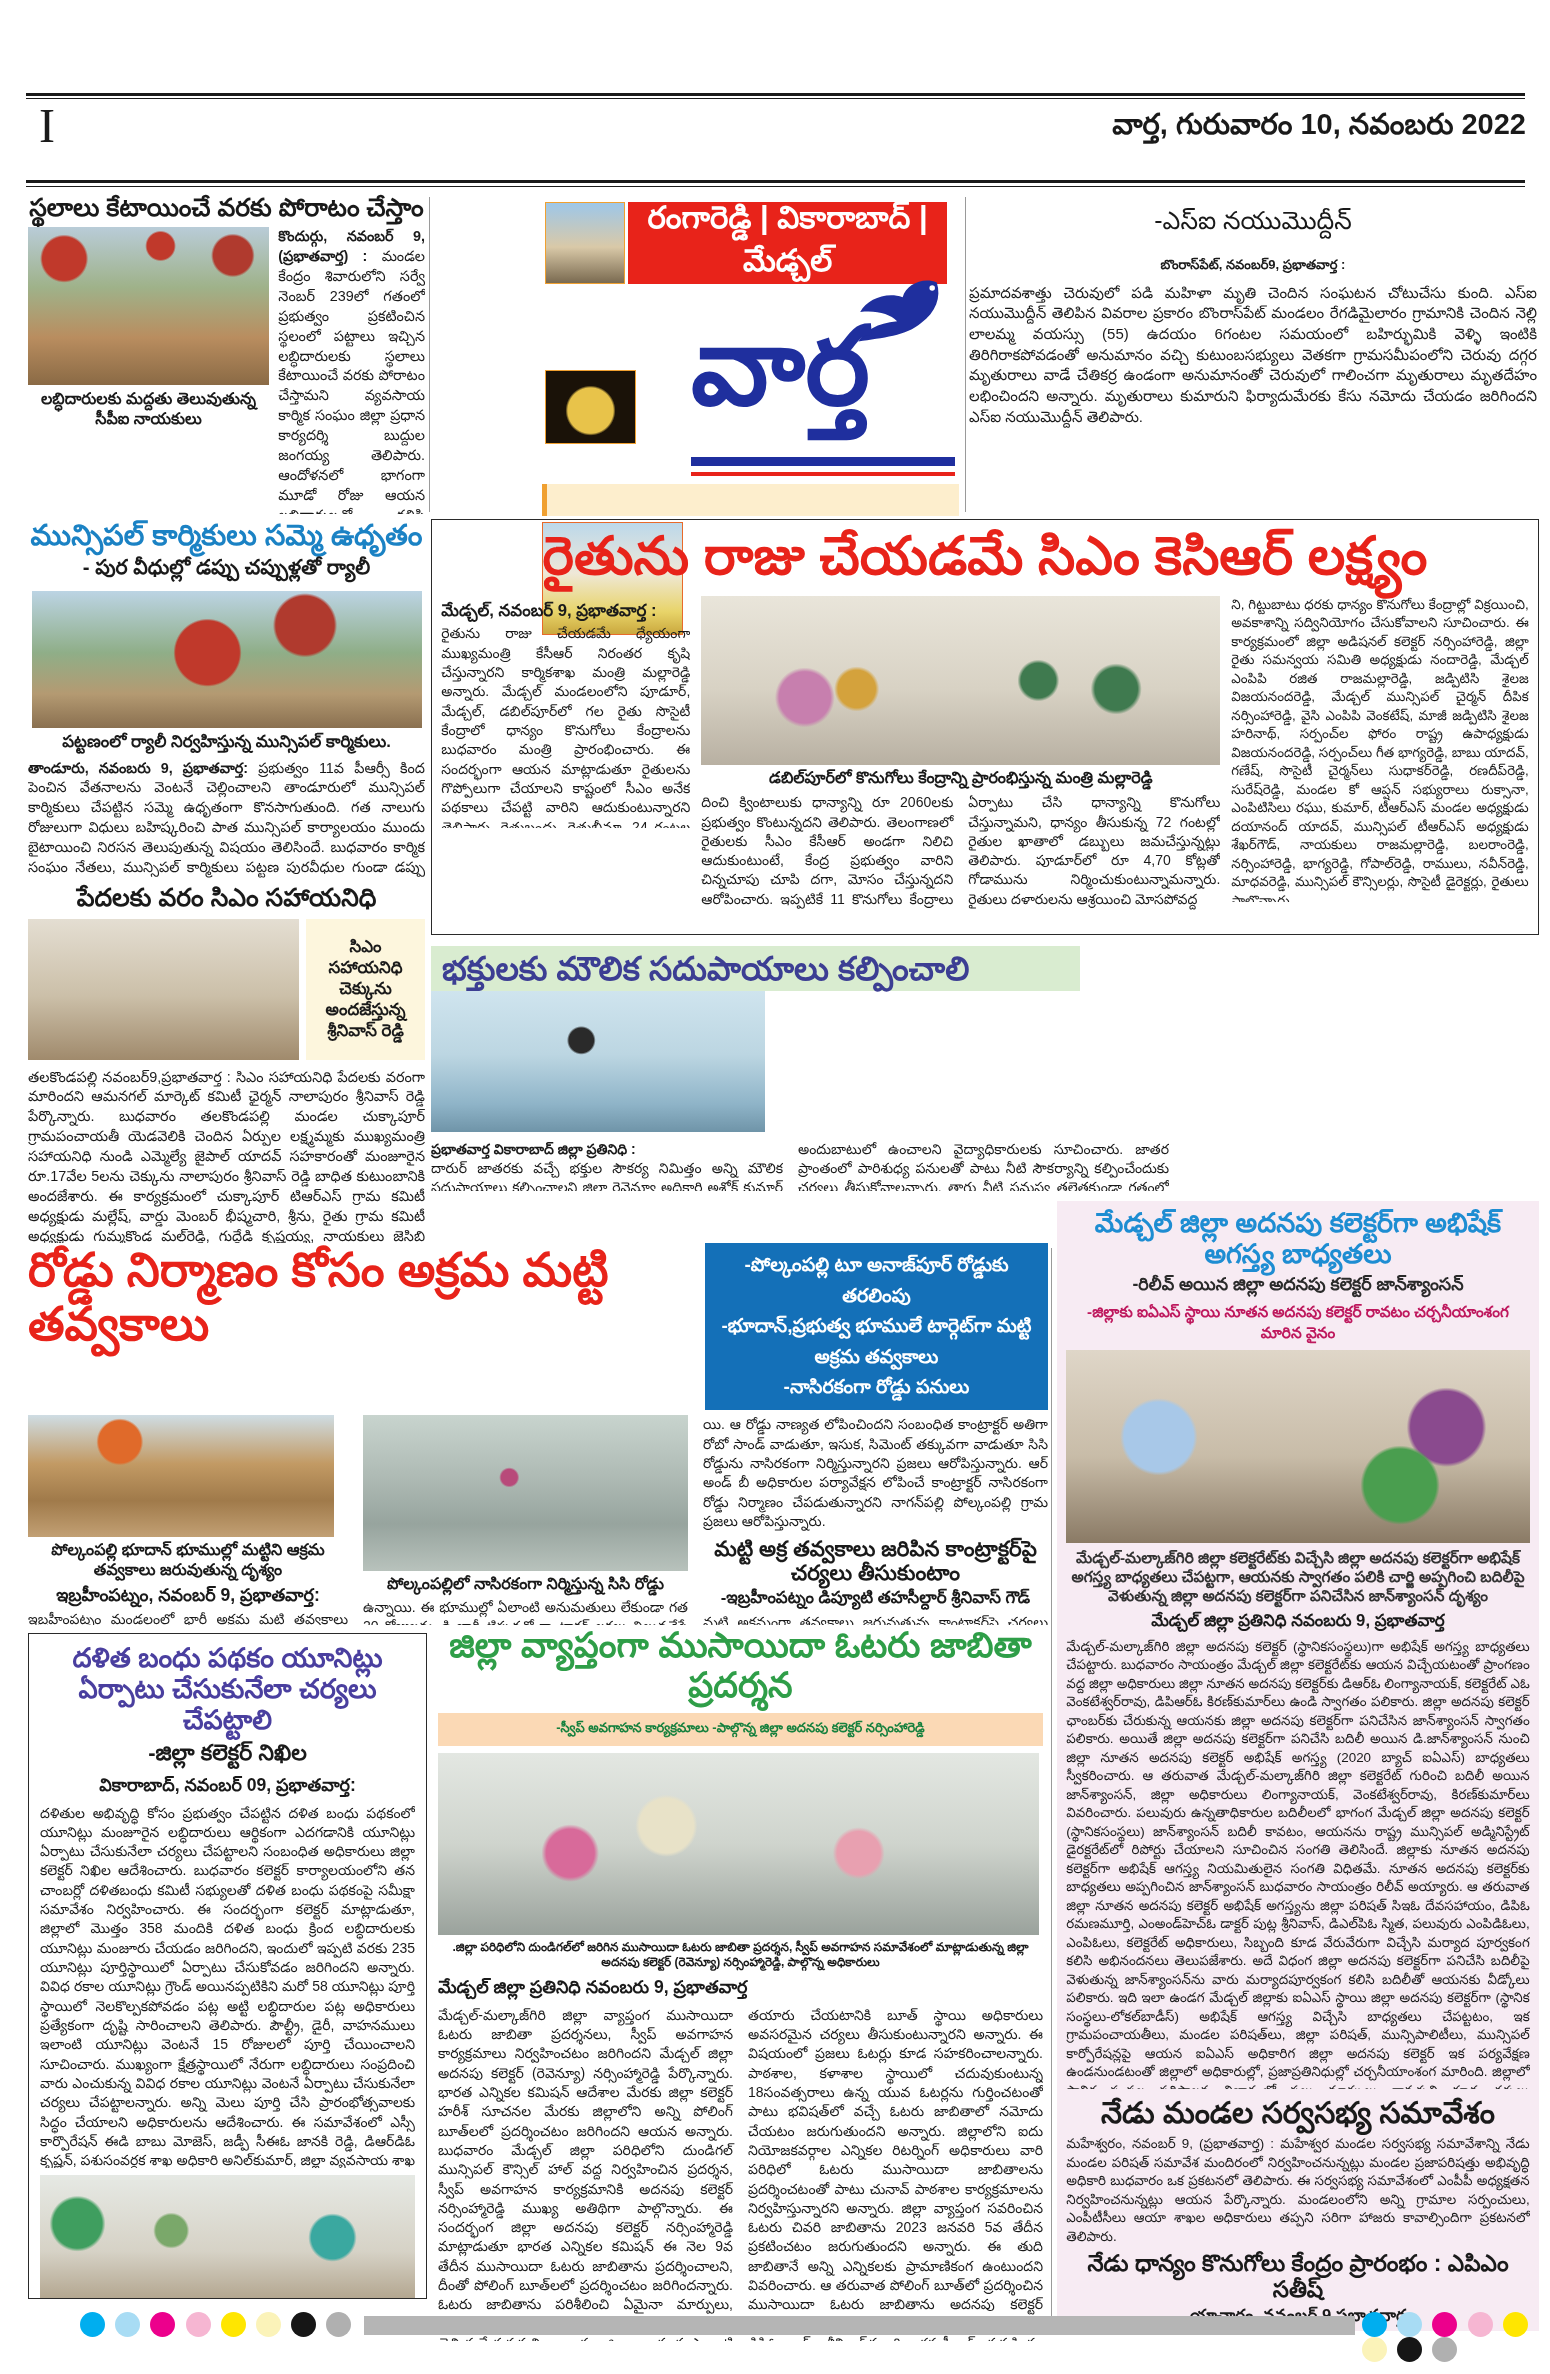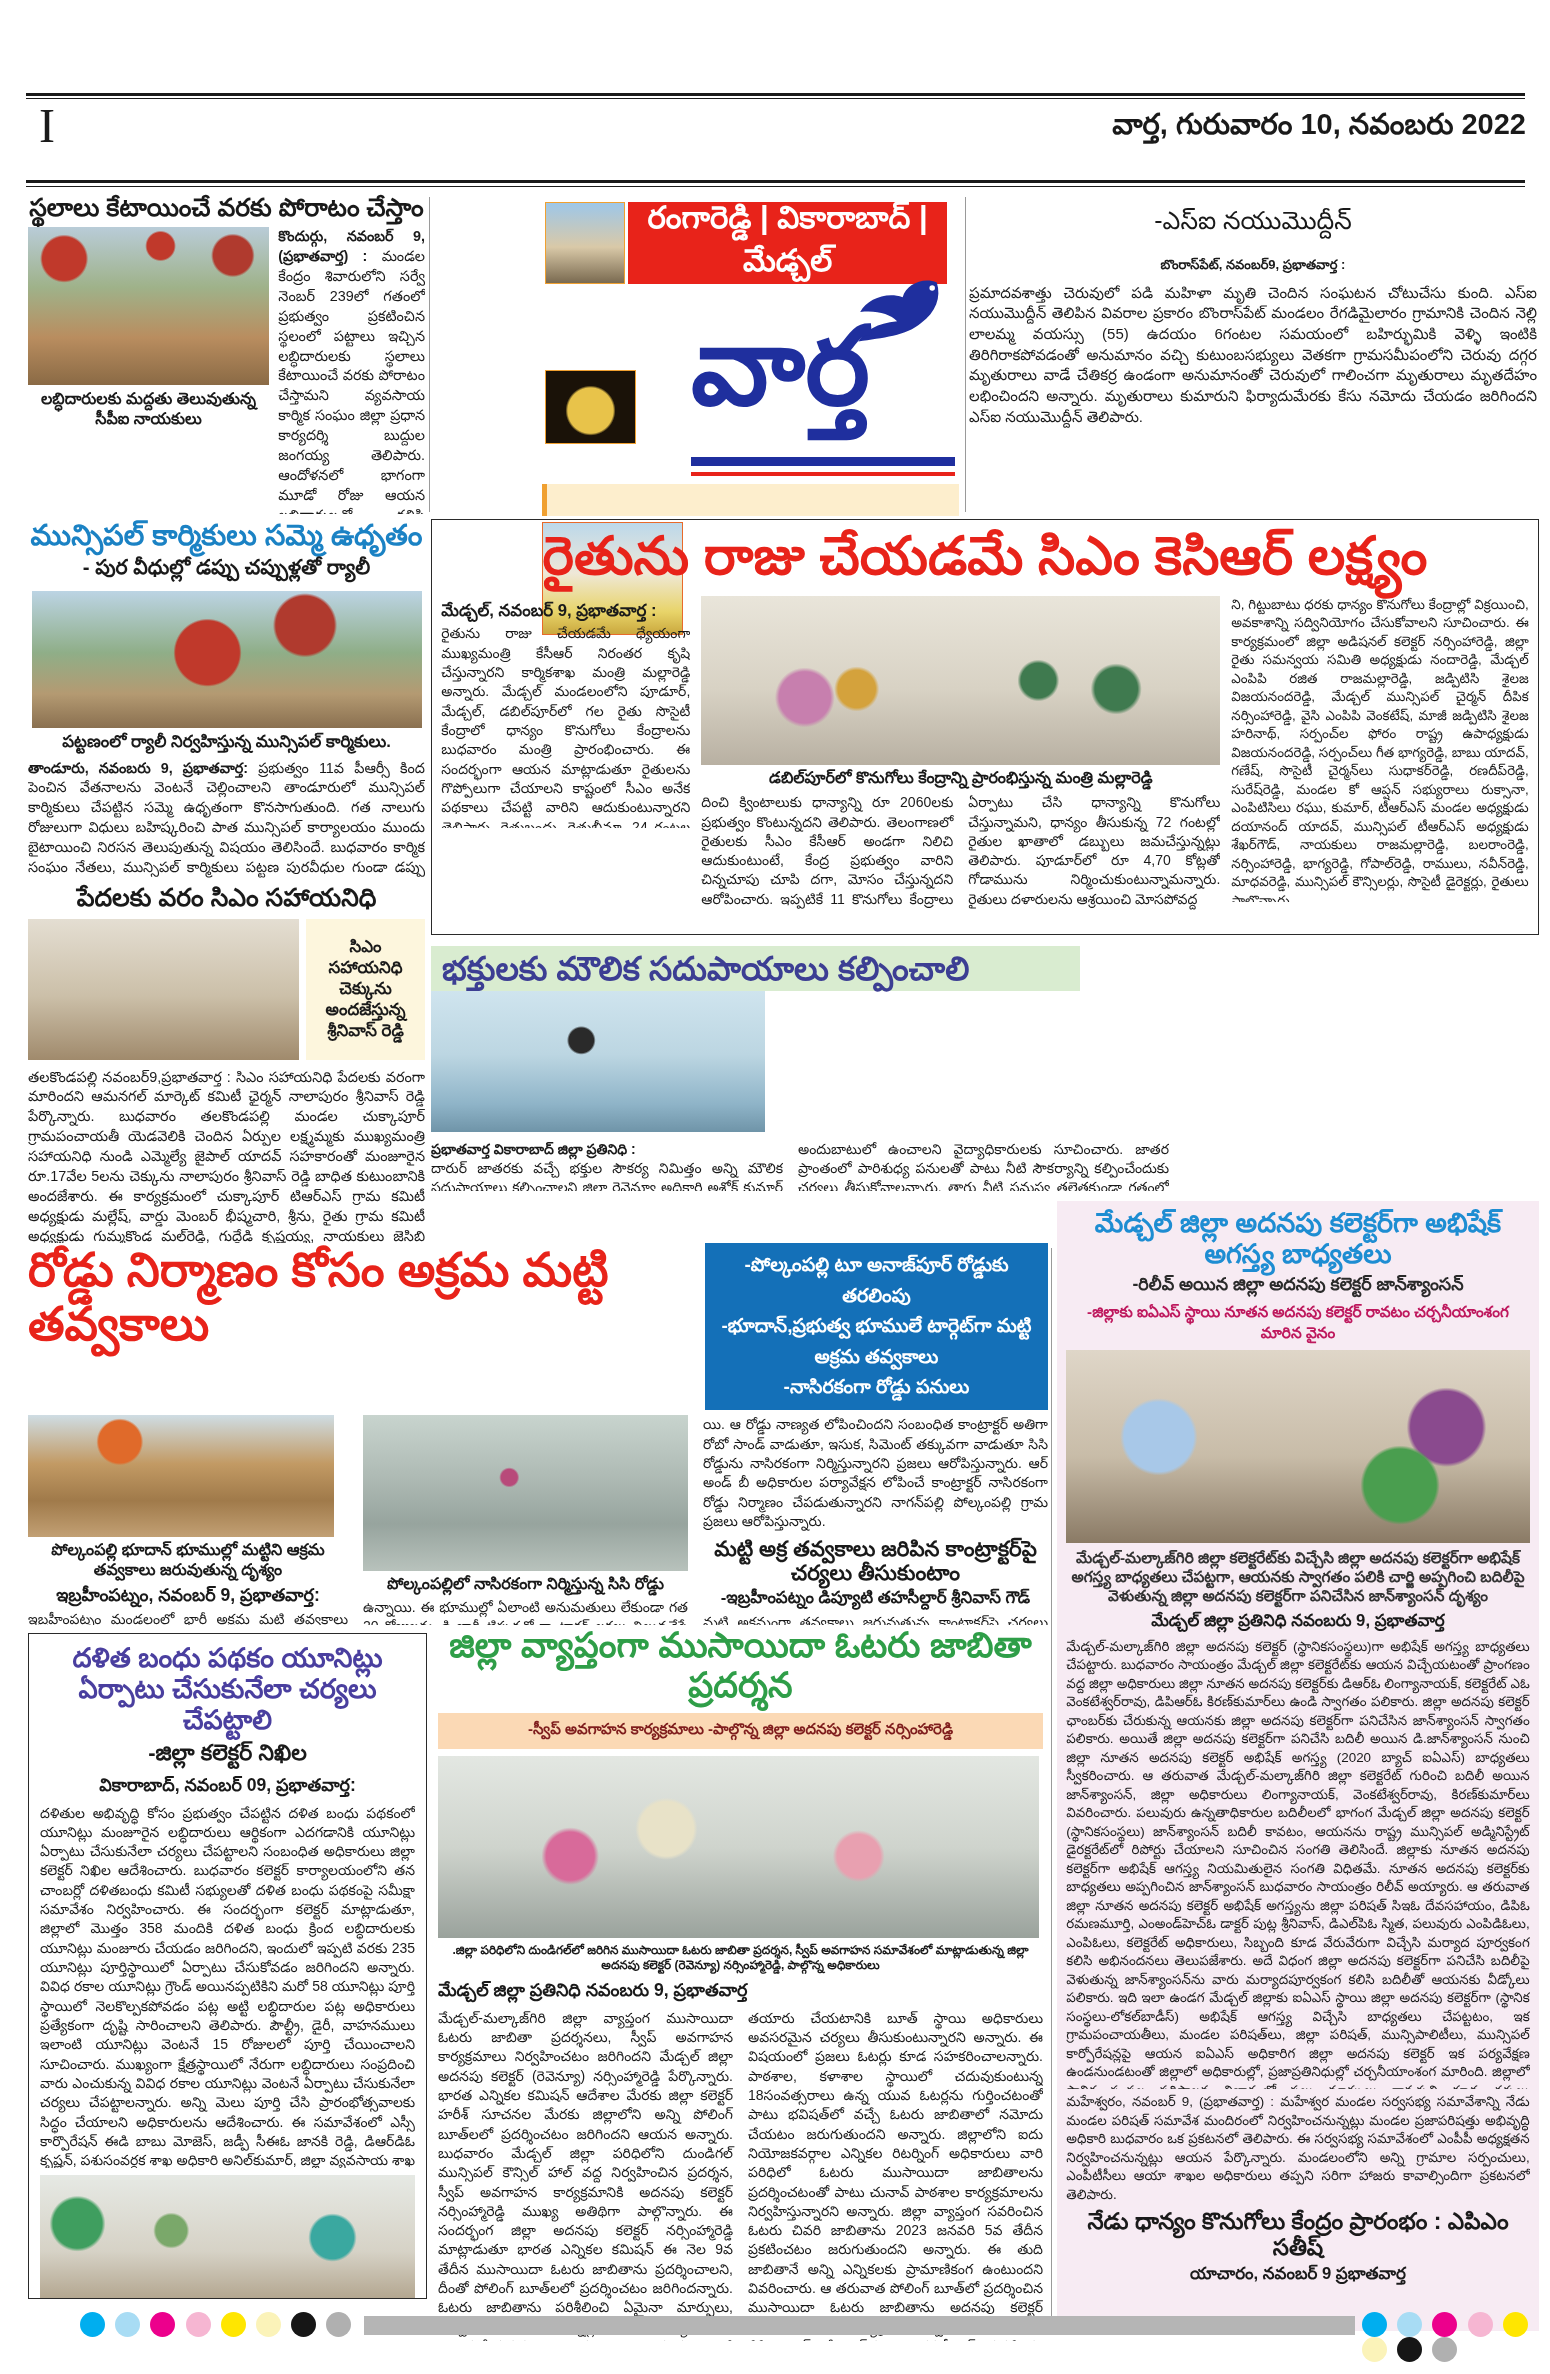--- a/index.html
+++ b/index.html
@@ -190,21 +190,21 @@
     <div class="photo" style="width:375px;height:139px;margin-top:7.4px;background:
          radial-gradient(circle at 10% 35%, #3f9e5f 0 7%, transparent 8%),
          radial-gradient(circle at 35% 40%, #7aa86a 0 6%, transparent 7%),
          radial-gradient(circle at 78% 45%, #3aa8a0 0 7%, transparent 8%),
          linear-gradient(180deg,#e6e9e4 0%,#d6d2c6 55%,#a8987e 100%)"></div>
 
   </div>
 
   <div class="abs" style="left:438px;top:1625px;width:605px;height:716px;overflow:hidden">
     <h1 class="ctr" style="font-size:35px;color:#2f9e48">జిల్లా వ్యాప్తంగా ముసాయిదా ఓటరు జాబితా ప్రదర్శన</h1>
-    <div class="ctr b" style="background:#fbd9b5;color:#7f1d1d;font-size:15px;padding:7.4px 3.7px;margin-top:7.4px">-స్వీప్ అవగాహన కార్యక్రమాలు -పాల్గొన్న జిల్లా అదనపు కలెక్టర్ నర్సింహారెడ్డి</div>
+    <div class="ctr b" style="background:#fbd9b5;color:#15803d;font-size:13px;padding:7.4px 3.7px;margin-top:7.4px">-స్వీప్ అవగాహన కార్యక్రమాలు -పాల్గొన్న జిల్లా అదనపు కలెక్టర్ నర్సింహారెడ్డి</div>
     <div class="photo" style="width:601px;height:182px;margin-top:7.4px;background:
          radial-gradient(circle at 38% 40%, #e8e2c8 0 7%, transparent 8%),
          radial-gradient(circle at 22% 55%, #d86a9a 0 5%, transparent 6%),
          radial-gradient(circle at 70% 55%, #e8a0b0 0 5%, transparent 6%),
          linear-gradient(180deg,#e3e7e2 0%,#cfd4cd 50%,#9aa29c 100%)"></div>
     <div class="cap ctr" style="font-size:12px;margin-top:4.6px">.జిల్లా పరిధిలోని దుండిగల్‌లో జరిగిన ముసాయిదా ఓటరు జాబితా ప్రదర్శన, స్వీప్ అవగాహన సమావేశంలో మాట్లాడుతున్న జిల్లా అదనపు కలెక్టర్ (రెవెన్యూ) నర్సింహ్మారెడ్డి, పాల్గొన్న అధికారులు</div>
     <div class="b" style="font-size:17.6px;margin-top:7.4px">మేడ్చల్ జిల్లా ప్రతినిధి   నవంబరు 9, ప్రభాతవార్త</div>
     <p class="body-txt twocol" style="font-size:14px;margin-top:3.7px;height:375px">మేడ్చల్-మల్కాజ్‌గిరి జిల్లా వ్యాప్తంగ ముసాయిదా ఓటరు జాబితా ప్రదర్శనలు, స్వీప్ అవగాహన కార్యక్రమాలు నిర్వహించటం జరిగిందని మేడ్చల్ జిల్లా అదనపు కలెక్టర్ (రెవెన్యూ) నర్సింహ్మారెడ్డి పేర్కొన్నారు. భారత ఎన్నికల కమిషన్ ఆదేశాల మేరకు జిల్లా కలెక్టర్ హరీశ్ సూచనల మేరకు జిల్లాలోని అన్ని పోలింగ్ బూత్‌లలో ప్రదర్శించటం జరిగిందని ఆయన అన్నారు. బుధవారం మేడ్చల్ జిల్లా పరిధిలోని దుండిగల్ మున్సిపల్ కౌన్సిల్ హాల్ వద్ద నిర్వహించిన ప్రదర్శన, స్వీప్ అవగాహన కార్యక్రమానికి అదనపు కలెక్టర్ నర్సింహ్మారెడ్డి ముఖ్య అతిథిగా పాల్గొన్నారు. ఈ సందర్భంగ జిల్లా అదనపు కలెక్టర్ నర్సింహ్మారెడ్డి మాట్లాడుతూ భారత ఎన్నికల కమిషన్ ఈ నెల 9వ తేదీన ముసాయిదా ఓటరు జాబితాను ప్రదర్శించాలని, దీంతో పోలింగ్ బూత్‌లలో ప్రదర్శించటం జరిగిందన్నారు. ఓటరు జాబితాను పరిశీలించి ఏమైనా మార్పులు, చేర్పులు తదితరాలు ఉన్నట్లు అయితే అభ్యంతరాలు తెలియజేయవచ్చని అన్నారు. జిల్లా వ్యాప్తంగ ఎలాంటి తప్పులు లేకుండ ఉండేలా మంచి ఓటరు జాబితా తయారు చేయటానికి బూత్ స్థాయి అధికారులు అవసరమైన చర్యలు తీసుకుంటున్నారని అన్నారు. ఈ విషయంలో ప్రజలు ఓటర్లు కూడ సహకరించాలన్నారు. పాఠశాల, కళాశాల స్థాయిలో చదువుకుంటున్న 18సంవత్సరాలు ఉన్న యువ ఓటర్లను గుర్తించటంతో పాటు భవిషత్‌లో వచ్చే ఓటరు జాబితాలో నమోదు చేయటం జరుగుతుందని అన్నారు. జిల్లాలోని ఐదు నియోజకవర్గాల ఎన్నికల రిటర్నింగ్ అధికారులు వారి పరిధిలో ఓటరు ముసాయిదా జాబితాలను ప్రదర్శించటంతో పాటు చునావ్ పాఠశాల కార్యక్రమాలను నిర్వహిస్తున్నారని అన్నారు. జిల్లా వ్యాప్తంగ సవరించిన ఓటరు చివరి జాబితాను 2023 జనవరి 5వ తేదీన ప్రకటించటం జరుగుతుందని అన్నారు. ఈ తుది జాబితానే అన్ని ఎన్నికలకు ప్రామాణికంగ ఉంటుందని వివరించారు. ఆ తరువాత పోలింగ్ బూత్‌లో ప్రదర్శించిన ముసాయిదా ఓటరు జాబితాను అదనపు కలెక్టర్ పరిశీలించారు. ఈ కార్యక్రమంలో స్వీప్ నోడల్ అధికారి, డిసిఓ ఆర్. శ్రీనివాస్‌మూర్తి, తహసీల్దార్ పద్మప్రియ, మున్సిపల్ కమిషనర్ బోగీశ్వర్లు, డిఇఓ కిషన్, మెప్మా జిల్లా కోఆర్డినేటర్ అనిల్, సిఓ మంజుల, బూత్‌లేవల్ అధికారులు, మెప్మా రిసోర్స్ పర్సన్లు, క్యాంపస్ అంబాసిడర్లు, మహిళా పొదుపు సంఘం సభ్యులు, మహిళా రిసోర్సు పర్సన్లు పాల్గొన్నారు.</p>
   </div>
 
@@ -218,20 +218,21 @@
       <div class="photo" style="width:464px;height:193px;margin-top:5.6px;background:
            radial-gradient(circle at 72% 70%, #4a9e4f 0 10%, transparent 11%),
            radial-gradient(circle at 20% 45%, #a8c8e8 0 9%, transparent 10%),
            radial-gradient(circle at 82% 40%, #8a4a8e 0 9%, transparent 10%),
            linear-gradient(180deg,#dfd6c8 0%,#c8bca8 55%,#8a7a65 100%)"></div>
       <div class="cap ctr" style="font-size:15.3px;margin-top:4.6px;color:#333">మేడ్చల్-మల్కాజ్‌గిరి జిల్లా కలెక్టరేట్‌కు విచ్చేసి జిల్లా అదనపు కలెక్టర్‌గా అభిషేక్ అగస్త్య బాధ్యతలు చేపట్టగా, ఆయనకు స్వాగతం పలికి చార్జి అప్పగించి బదిలీపై వెళుతున్న జిల్లా అదనపు కలెక్టర్‌గా పనిచేసిన జాన్‌శ్యాంసన్ దృశ్యం</div>
       <div class="ctr b" style="font-size:16.7px;margin-top:5.6px">మేడ్చల్ జిల్లా ప్రతినిధి   నవంబరు 9, ప్రభాతవార్త</div>
       <p class="body-txt" style="font-size:13.4px;margin-top:3.7px;height:451px">మేడ్చల్-మల్కాజ్‌గిరి జిల్లా అదనపు కలెక్టర్ (స్థానికసంస్థలు)గా అభిషేక్ అగస్త్య బాధ్యతలు చేపట్టారు. బుధవారం సాయంత్రం మేడ్చల్ జిల్లా కలెక్టరేట్‌కు ఆయన విచ్చేయటంతో ప్రాంగణం వద్ద జిల్లా అధికారులు జిల్లా నూతన అదనపు కలెక్టర్‌కు డిఆర్‌ఓ లింగ్యానాయక్, కలెక్టరేట్ ఎఓ వెంకటేశ్వర్‌రావు, డిపిఆర్‌ఓ కిరణ్‌కుమార్‌లు ఉండి స్వాగతం పలికారు. జిల్లా అదనపు కలెక్టర్ ఛాంబర్‌కు చేరుకున్న ఆయనకు జిల్లా అదనపు కలెక్టర్‌గా పనిచేసిన జాన్‌శ్యాంసన్ స్వాగతం పలికారు. అయితే జిల్లా అదనపు కలెక్టర్‌గా పనిచేసి బదిలీ అయిన డి.జాన్‌శ్యాంసన్ నుంచి జిల్లా నూతన అదనపు కలెక్టర్ అభిషేక్ అగస్త్య (2020 బ్యాచ్ ఐఏఎస్) బాధ్యతలు స్వీకరించారు. ఆ తరువాత మేడ్చల్-మల్కాజ్‌గిరి జిల్లా కలెక్టరేట్ గురించి బదిలీ అయిన జాన్‌శ్యాంసన్, జిల్లా అధికారులు లింగ్యానాయక్, వెంకటేశ్వర్‌రావు, కిరణ్‌కుమార్‌లు వివరించారు. పలువురు ఉన్నతాధికారుల బదిలీలలో భాగంగ మేడ్చల్ జిల్లా అదనపు కలెక్టర్ (స్థానికసంస్థలు) జాన్‌శ్యాంసన్ బదిలీ కావటం, ఆయనను రాష్ట్ర మున్సిపల్ అడ్మినిస్ట్రేట్ డైరక్టరేట్‌లో రిపోర్టు చేయాలని సూచించిన సంగతి తెలిసిందే. జిల్లాకు నూతన అదనపు కలెక్టర్‌గా అభిషేక్ ఆగస్త్య నియమితులైన సంగతి విధితమే. నూతన అదనపు కలెక్టర్‌కు బాధ్యతలు అప్పగించిన జాన్‌శ్యాంసన్ బుధవారం సాయంత్రం రిలీవ్ అయ్యారు. ఆ తరువాత జిల్లా నూతన అదనపు కలెక్టర్ అభిషేక్ అగస్త్యను జిల్లా పరిషత్ సిఇఓ దేవసహాయం, డిపిఓ రమణమూర్తి, ఎంఅండ్‌హెచ్‌ఓ డాక్టర్ పుట్ల శ్రీనివాస్, డిఎల్‌పిఓ స్మిత, పలువురు ఎంపిడిఓలు, ఎంపిఓలు, కలెక్టరేట్ అధికారులు, సిబ్బంది కూడ వేరువేరుగా విచ్చేసి మర్యాద పూర్వకంగ కలిసి అభినందనలు తెలుపజేశారు. అదే విధంగ జిల్లా అదనపు కలెక్టర్‌గా పనిచేసి బదిలీపై వెళుతున్న జాన్‌శ్యాంసన్‌ను వారు మర్యాదపూర్వకంగ కలిసి బదిలీతో ఆయనకు వీడ్కోలు పలికారు. ఇది ఇలా ఉండగ మేడ్చల్ జిల్లాకు ఐఏఎస్ స్థాయి జిల్లా అదనపు కలెక్టర్‌గా (స్థానిక సంస్థలు-లోకల్‌బాడీస్) అభిషేక్ ఆగస్త్య విచ్చేసి బాధ్యతలు చేపట్టటం, ఇక గ్రామపంచాయతీలు, మండల పరిషత్‌లు, జిల్లా పరిషత్, మున్సిపాలిటీలు, మున్సిపల్ కార్పోరేషన్లపై ఆయన ఐఏఎస్ అధికారిగ జిల్లా అదనపు కలెక్టర్ ఇక పర్యవేక్షణ ఉండనుండటంతో జిల్లాలో అధికారుల్లో, ప్రజాప్రతినిధుల్లో చర్చనీయాంశంగ మారింది. జిల్లాలో స్థానిక సంస్థల పరిపాలన విభాగంలో పలు మార్పులు రావచ్చని కూడ చర్చలు జరుగుతున్నాయి.</p>
     </div>
     <div>
+      <h2 class="ctr" style="font-size:30px;margin-top:7.4px">నేడు మండల సర్వసభ్య సమావేశం</h2>
       <p class="body-txt" style="font-size:13.4px;margin-top:4.6px;height:109px">మహేశ్వరం, నవంబర్ 9, (ప్రభాతవార్త) : మహేశ్వర మండల సర్వసభ్య సమావేశాన్ని నేడు మండల పరిషత్ సమావేశ మందిరంలో నిర్వహించనున్నట్లు మండల ప్రజాపరిషత్తు అభివృద్ధి అధికారి బుధవారం ఒక ప్రకటనలో తెలిపారు. ఈ సర్వసభ్య సమావేశంలో ఎంపీపీ అధ్యక్షతన నిర్వహించనున్నట్లు ఆయన పేర్కొన్నారు. మండలంలోని అన్ని గ్రామాల సర్పంచులు, ఎంపీటీసీలు ఆయా శాఖల అధికారులు తప్పని సరిగా హాజరు కావాల్సిందిగా ప్రకటనలో తెలిపారు.</p>
     </div>
     <div>
       <h3 class="ctr" style="font-size:23px;margin-top:5.6px">నేడు ధాన్యం కొనుగోలు కేంద్రం ప్రారంభం : ఎపిఎం సతీష్</h3>
       <div class="ctr b" style="font-size:16.7px;margin-top:3.7px">యాచారం, నవంబర్ 9 ప్రభాతవార్త</div>
 
     </div>
   </div>
 
   <div class="abs" style="left:80px;top:2312px;height:26px"><span class="dot" style="background: rgb(0, 174, 239);"></span><span class="dot" style="background: rgb(168, 220, 244);"></span><span class="dot" style="background: rgb(236, 0, 140);"></span><span class="dot" style="background: rgb(246, 182, 210);"></span><span class="dot" style="background: rgb(255, 230, 0);"></span><span class="dot" style="background: rgb(251, 243, 185);"></span><span class="dot" style="background: rgb(22, 22, 22);"></span><span class="dot" style="background: rgb(176, 176, 176);"></span></div>

